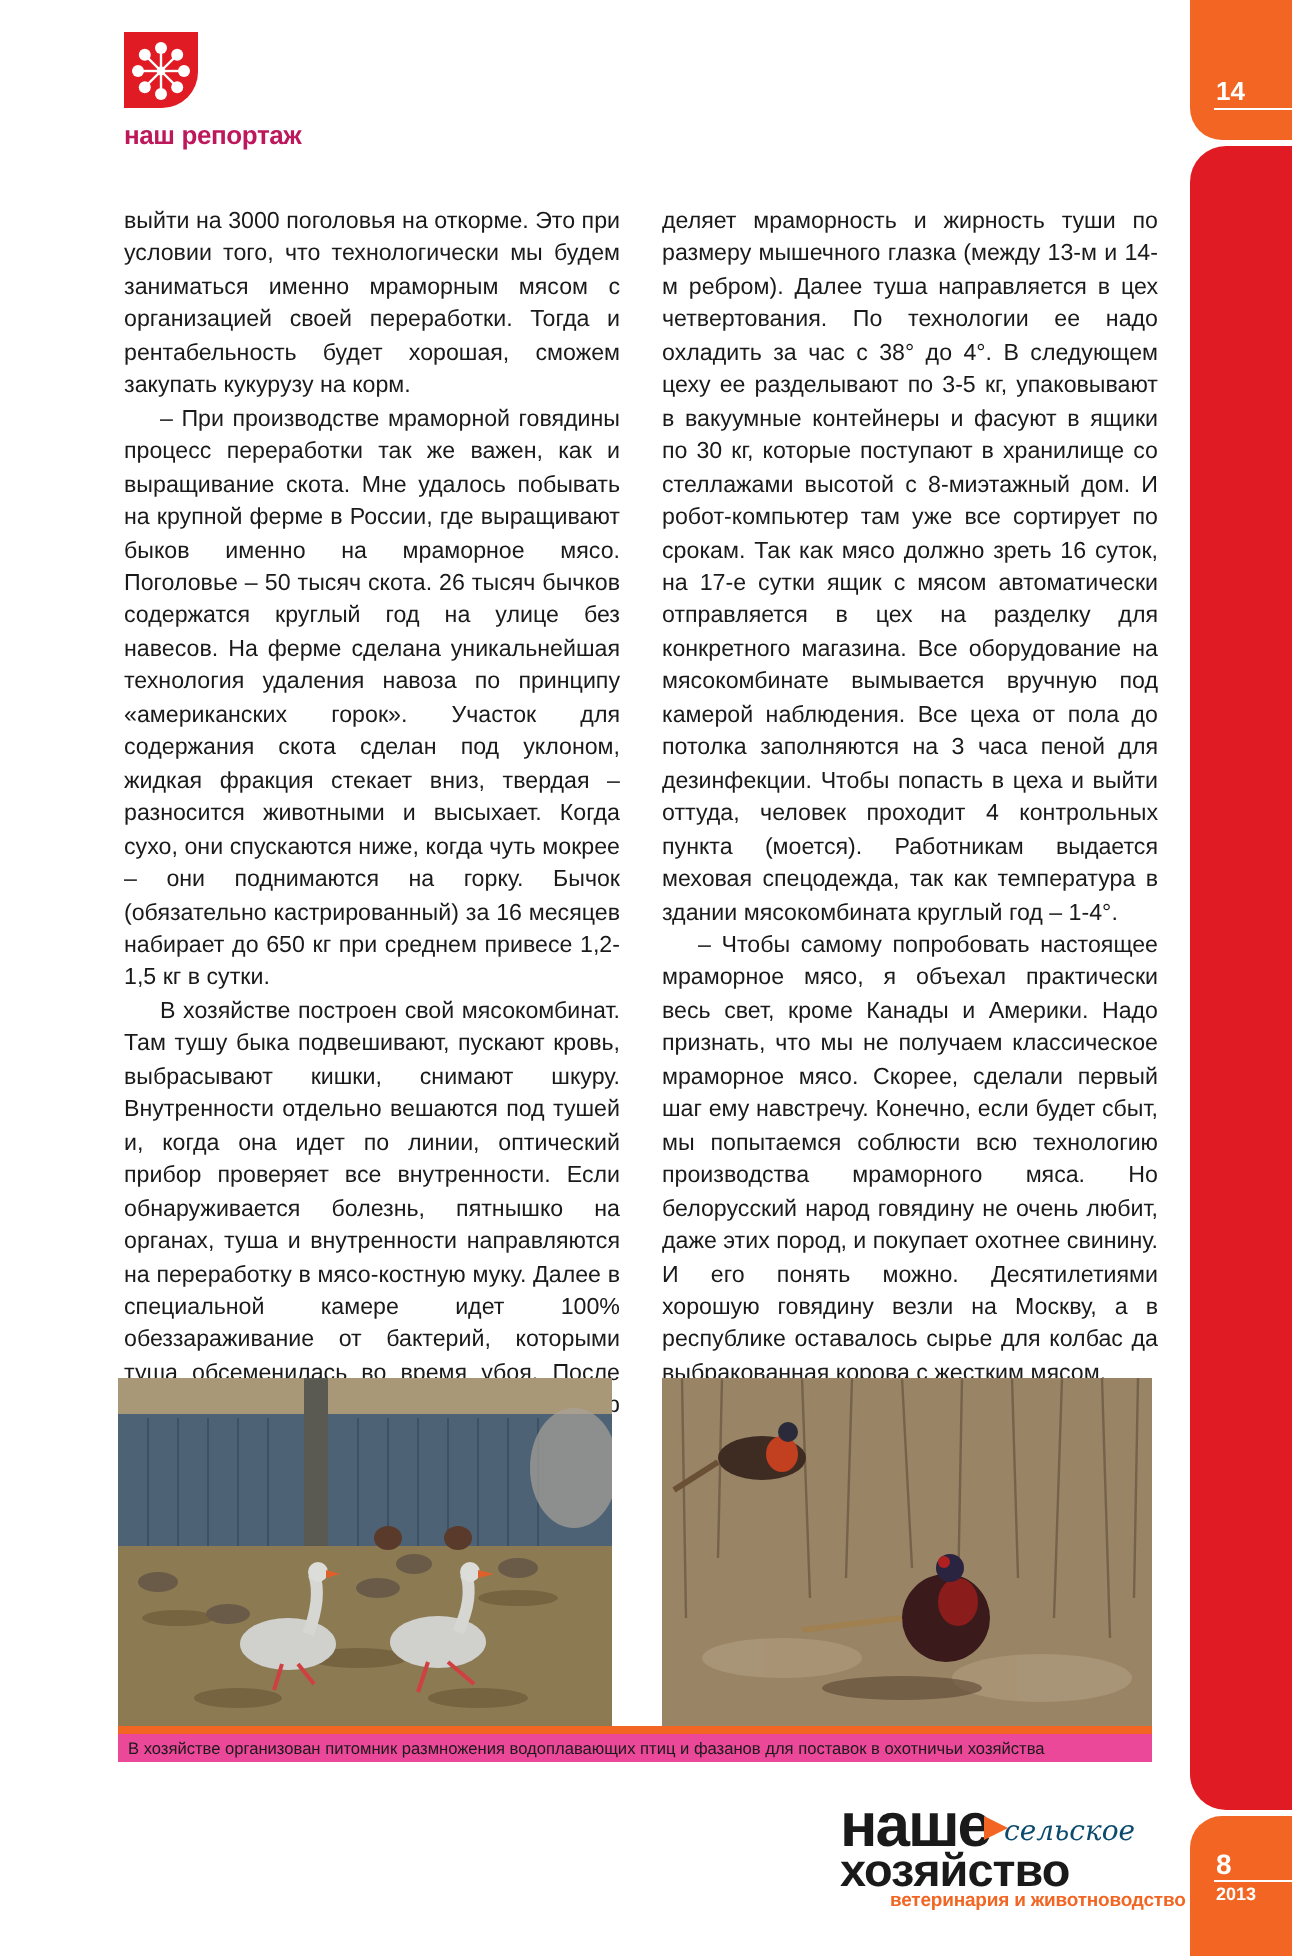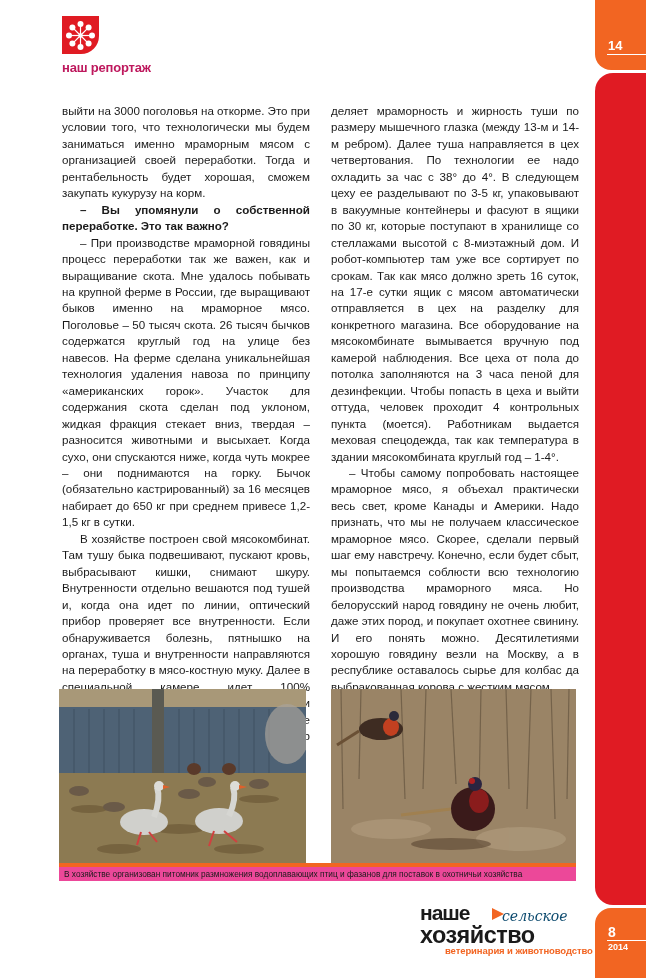--- a/index.html
+++ b/index.html
@@ -27,21 +27,21 @@
   .col p.q { font-weight:bold; text-indent:18px; }
 
   .photo { position:absolute; top:689px; height:174px; overflow:hidden; }
   .photo-left { left:59px; width:247px; }
   .photo-right { left:331px; width:245px; }
   .photo svg { display:block; }
   .caption-bar { position:absolute; left:59px; top:863px; width:517px; height:4px; background:#f26522; }
   .caption { position:absolute; left:59px; top:867px; width:517px; height:14px; background:#ec4899; font-size:8.3px; line-height:14px; padding-left:5px; box-sizing:border-box; color:#1a1a1a; white-space:nowrap; overflow:hidden; }
 
   .masthead { position:absolute; left:420px; top:902px; width:165px; height:60px; }
-  .mh-line1 { position:absolute; left:0; top:-2px; font-family:"Liberation Sans", sans-serif; font-weight:bold; font-size:21px; letter-spacing:-1px; color:#1a1a1a; line-height:26px; }
+  .mh-line1 { position:absolute; left:0; top:-2px; font-family:"Liberation Sans", sans-serif; font-weight:bold; font-size:31px; letter-spacing:-1px; color:#1a1a1a; line-height:26px; }
   .mh-line2 { position:absolute; left:0; top:22px; font-family:"Liberation Sans", sans-serif; font-weight:bold; font-size:23px; letter-spacing:-0.5px; color:#1a1a1a; line-height:22px; transform:scaleX(1.02); transform-origin:left; }
   .mh-script { position:absolute; left:82px; top:6px; font-family:"DejaVu Serif", serif; font-style:italic; font-size:14px; color:#0c4a6e; }
   .mh-tri { position:absolute; left:72px; top:6px; width:0; height:0; border-left:12px solid #f26522; border-top:6px solid transparent; border-bottom:6px solid transparent; }
   .mh-sub { position:absolute; left:0; top:43px; font-size:9.5px; font-weight:bold; color:#f26522; white-space:nowrap; letter-spacing:-0.1px;margin-left:25px; }
 </style>
 </head>
 <body>
 
 <div class="logo-block">
   <div class="logo-square">
@@ -72,25 +72,24 @@
 </div>
 <div class="section-label">наш репортаж</div>
 
 <div class="side-top"></div>
 <div class="side-mid"></div>
 <div class="side-bot"></div>
 <div class="page-num">14</div>
 <div class="page-num-line"></div>
 <div class="issue-num">8</div>
 <div class="issue-line"></div>
-<div class="issue-year">2014</div>
+<div class="issue-year">2013</div>
 
 <div class="col col-left">
   <p>выйти на 3000 поголовья на откорме. Это при условии того, что технологически мы будем заниматься именно мраморным мясом с организацией своей переработки. Тогда и рентабельность будет хорошая, сможем закупать кукурузу на корм.</p>
-  <p class="q">– Вы упомянули о собственной переработке. Это так важно?</p>
   <p class="ind">– При производстве мраморной говядины процесс переработки так же важен, как и выращивание скота. Мне удалось побывать на крупной ферме в России, где выращивают быков именно на мраморное мясо. Поголовье – 50 тысяч скота. 26 тысяч бычков содержатся круглый год на улице без навесов. На ферме сделана уникальнейшая технология удаления навоза по принципу «американских горок». Участок для содержания скота сделан под уклоном, жидкая фракция стекает вниз, твердая – разносится животными и высыхает. Когда сухо, они спускаются ниже, когда чуть мокрее – они поднимаются на горку. Бычок (обязательно кастрированный) за 16 месяцев набирает до 650 кг при среднем привесе 1,2-1,5 кг в сутки.</p>
   <p class="ind">В хозяйстве построен свой мясокомбинат. Там тушу быка подвешивают, пускают кровь, выбрасывают кишки, снимают шкуру. Внутренности отдельно вешаются под тушей и, когда она идет по линии, оптический прибор проверяет все внутренности. Если обнаруживается болезнь, пятнышко на органах, туша и внутренности направляются на переработку в мясо-костную муку. Далее в специальной камере идет 100% обеззараживание от бактерий, которыми туша обсеменилась во время убоя. После выхода туши из камеры оптический сканер опре-</p>
 </div>
 
 <div class="col col-right">
   <p>деляет мраморность и жирность туши по размеру мышечного глазка (между 13-м и 14-м ребром). Далее туша направляется в цех четвертования. По технологии ее надо охладить за час с 38° до 4°. В следующем цеху ее разделывают по 3-5 кг, упаковывают в вакуумные контейнеры и фасуют в ящики по 30 кг, которые поступают в хранилище со стеллажами высотой с 8-миэтажный дом. И робот-компьютер там уже все сортирует по срокам. Так как мясо должно зреть 16 суток, на 17-е сутки ящик с мясом автоматически отправляется в цех на разделку для конкретного магазина. Все оборудование на мясокомбинате вымывается вручную под камерой наблюдения. Все цеха от пола до потолка заполняются на 3 часа пеной для дезинфекции. Чтобы попасть в цеха и выйти оттуда, человек проходит 4 контрольных пункта (моется). Работникам выдается меховая спецодежда, так как температура в здании мясокомбината круглый год – 1-4°.</p>
   <p class="ind">– Чтобы самому попробовать настоящее мраморное мясо, я объехал практически весь свет, кроме Канады и Америки. Надо признать, что мы не получаем классическое мраморное мясо. Скорее, сделали первый шаг ему навстречу. Конечно, если будет сбыт, мы попытаемся соблюсти всю технологию производства мраморного мяса. Но белорусский народ говядину не очень любит, даже этих пород, и покупает охотнее свинину. И его понять можно. Десятилетиями хорошую говядину везли на Москву, а в республике оставалось сырье для колбас да выбракованная корова с жестким мясом.</p>
 </div>
 
 <div class="photo photo-left">

